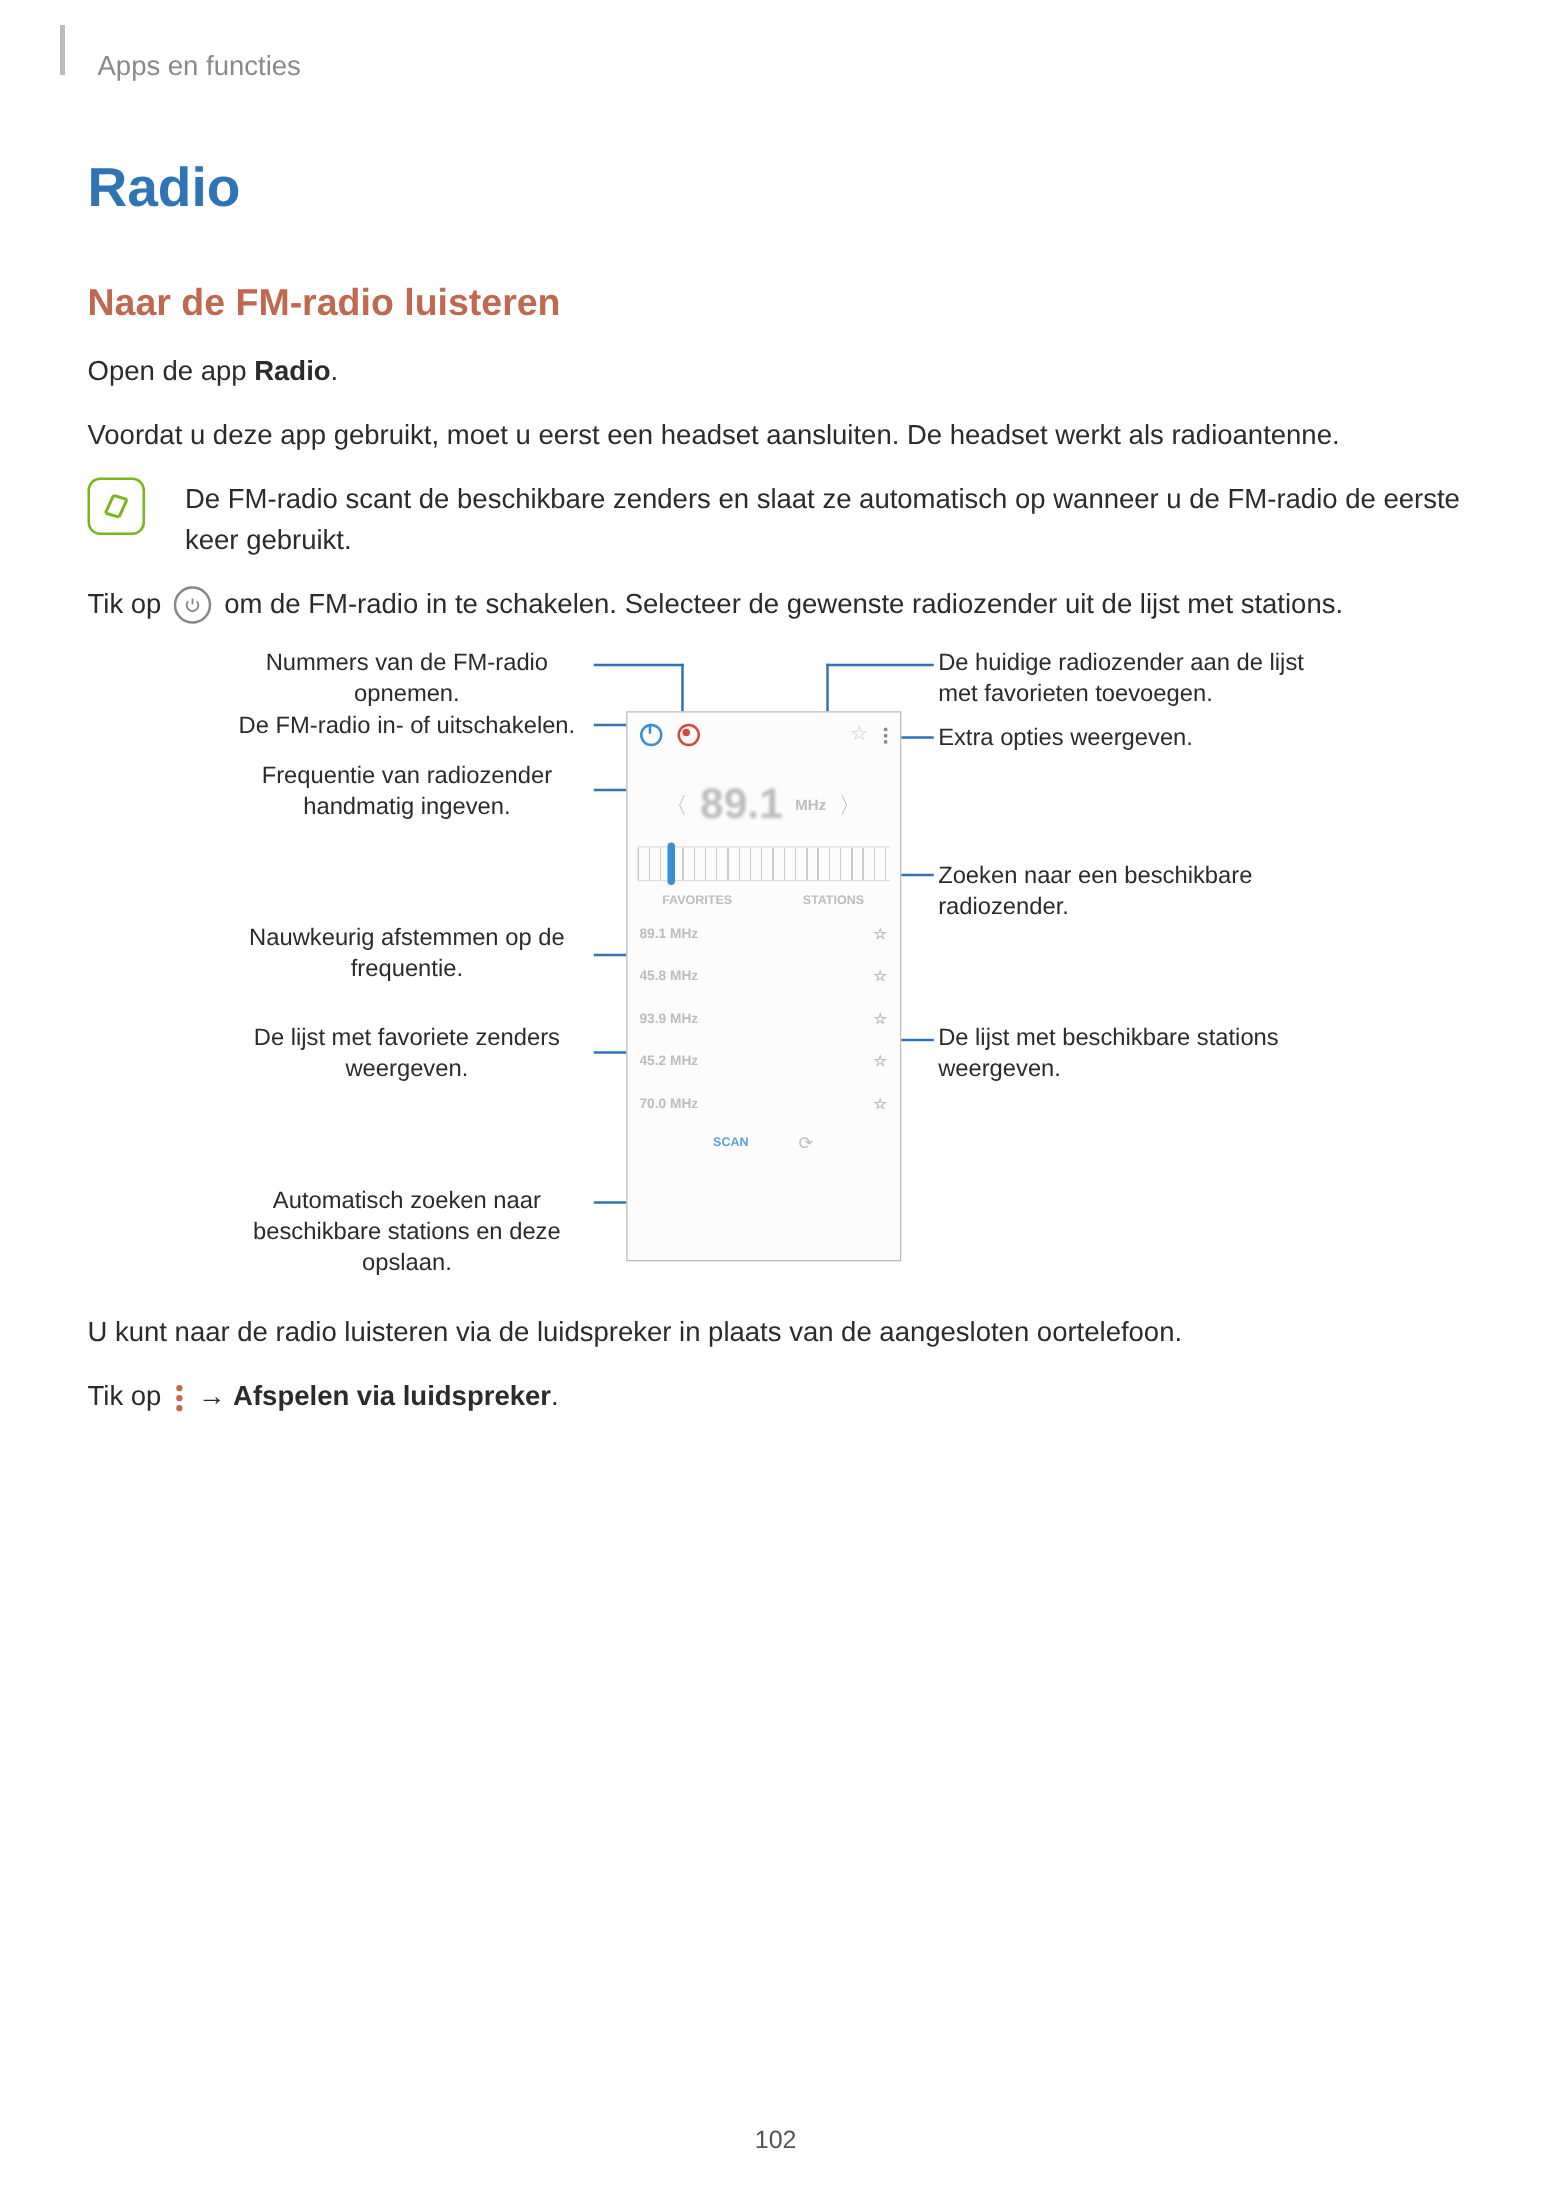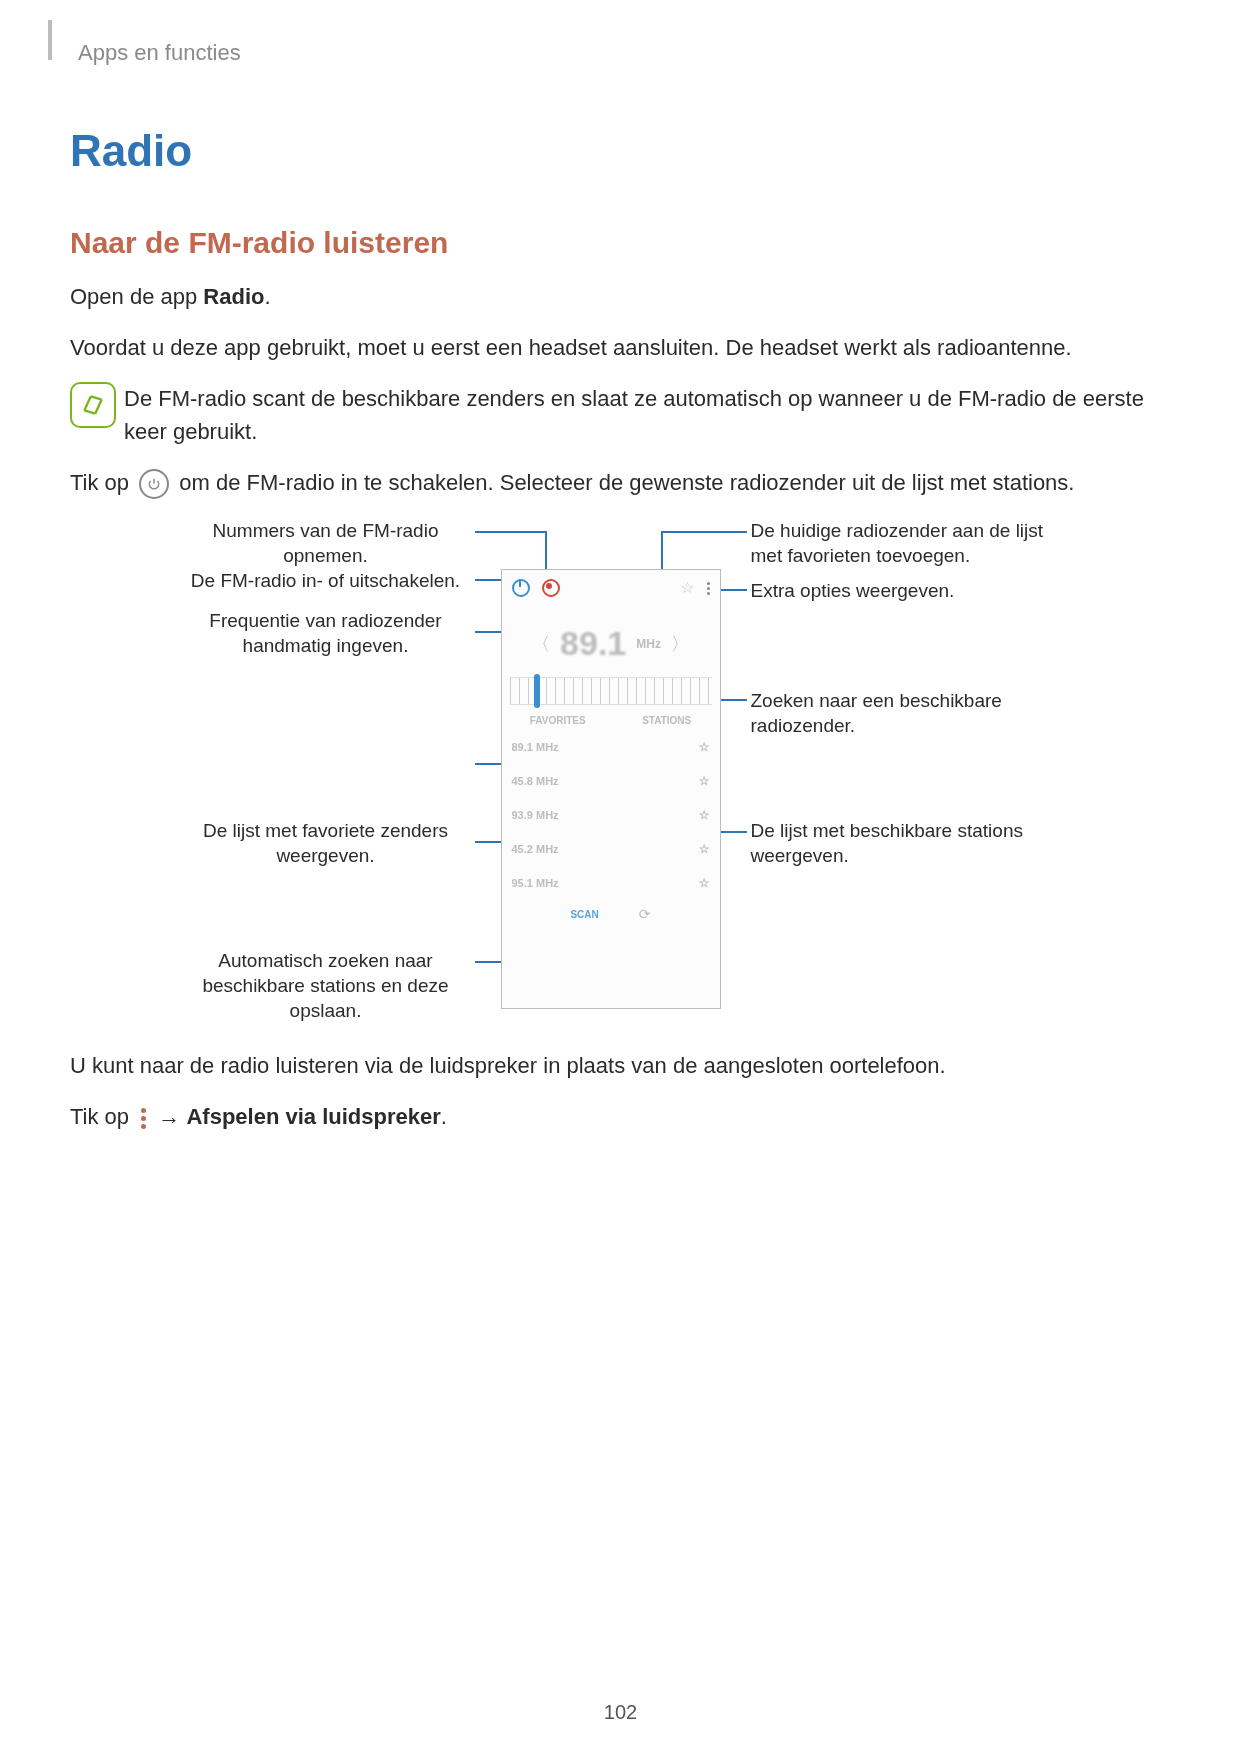--- a/index.html
+++ b/index.html
@@ -4,21 +4,21 @@
 <style>
   html,body{margin:0;padding:0;background:#fff;font-family:Arial,Helvetica,sans-serif;color:#2b2b2b;}
   .page{width:1241px;height:1754px;position:relative;box-sizing:border-box;padding:40px 70px 0 70px;}
   .side-rule{position:absolute;left:48px;top:20px;width:4px;height:40px;background:#bcbcbc;}
   .breadcrumb{color:#8a8a8a;font-size:22px;margin-bottom:60px;margin-left:8px;}
   h1{color:#2f74b5;font-size:44px;font-weight:700;margin:0 0 50px 0;}
   h2{color:#c1694f;font-size:30px;font-weight:700;margin:0 0 20px 0;}
   h3{color:#222;font-size:26px;font-weight:700;margin:40px 0 18px 0;}
   p{font-size:22px;line-height:1.5;margin:0 0 18px 0;}
   .bold{font-weight:700;}
-  .note-row{display:flex;align-items:flex-start;gap:8px;margin:8px 0 18px 0;justify-content:center;}
+  .note-row{display:flex;align-items:flex-start;gap:32px;margin:8px 0 18px 0;justify-content:center;}
   .note-icon{width:42px;height:42px;border-radius:10px;border:2px solid #7ab51d;display:flex;align-items:center;justify-content:center;flex:none;}
   .note-icon svg{width:26px;height:26px;}
   .power-icon{display:inline-flex;vertical-align:middle;width:26px;height:26px;border:2px solid #888;border-radius:50%;align-items:center;justify-content:center;margin:0 4px;}
   .power-icon svg{width:14px;height:14px;}
   .more-icon{display:inline-flex;flex-direction:column;gap:3px;vertical-align:middle;margin:0 6px;}
   .more-icon span{width:5px;height:5px;background:#c1694f;border-radius:50%;}
   .diagram{position:relative;width:880px;height:520px;margin:20px auto 10px auto;}
   .phone{position:absolute;left:320px;top:50px;width:220px;height:440px;border:1px solid #bbb;background:#fcfcfc;box-sizing:border-box;}
   .topbar{height:36px;display:flex;align-items:center;justify-content:space-between;padding:0 10px;box-sizing:border-box;}
   .tb-left{display:flex;gap:12px;align-items:center;}
@@ -83,20 +83,21 @@
         </svg>
     </span>
     <span> om de FM-radio in te schakelen. Selecteer de gewenste radiozender uit de lijst met stations.</span>
   </p>
 
   <div class="diagram">
 
     <div class="legend left" style="left:0;top:0;width:290px">Nummers van de FM-radio opnemen.</div>
     <div class="legend left" style="left:0;top:50px;width:290px">De FM-radio in- of uitschakelen.</div>
     <div class="legend left" style="left:0;top:90px;width:290px">Frequentie van radiozender handmatig ingeven.</div>
+    <div class="legend left" style="left:0;top:220px;width:290px">Nauwkeurig afstemmen op de frequentie.</div>
     <div class="legend left" style="left:0;top:300px;width:290px">De lijst met favoriete zenders weergeven.</div>
     <div class="legend left" style="left:0;top:430px;width:290px">Automatisch zoeken naar beschikbare stations en deze opslaan.</div>
 
     <div class="legend" style="left:570px;top:0;width:300px">De huidige radiozender aan de lijst met favorieten toevoegen.</div>
     <div class="legend" style="left:570px;top:60px;width:300px">Extra opties weergeven.</div>
     <div class="legend" style="left:570px;top:170px;width:300px">Zoeken naar een beschikbare radiozender.</div>
     <div class="legend" style="left:570px;top:300px;width:300px">De lijst met beschikbare stations weergeven.</div>
 
     <div class="lead" style="left:294px;top:12px;width:72px"></div>
     <div class="lead v" style="left:364px;top:12px;height:54px"></div>
@@ -164,21 +165,21 @@
           </div>
         <div class="li">
             <span>93.9 MHz</span>
             <span class="st">☆</span>
           </div>
         <div class="li">
             <span>45.2 MHz</span>
             <span class="st">☆</span>
           </div>
         <div class="li">
-            <span>95.1 MHz</span>
+            <span>70.0 MHz</span>
             <span class="st">☆</span>
           </div>
       </div>
       <div class="scan-row">
         <span class="scan">SCAN</span>
         <span class="refresh">⟳</span>
       </div>
     </div>
   </div>
 

